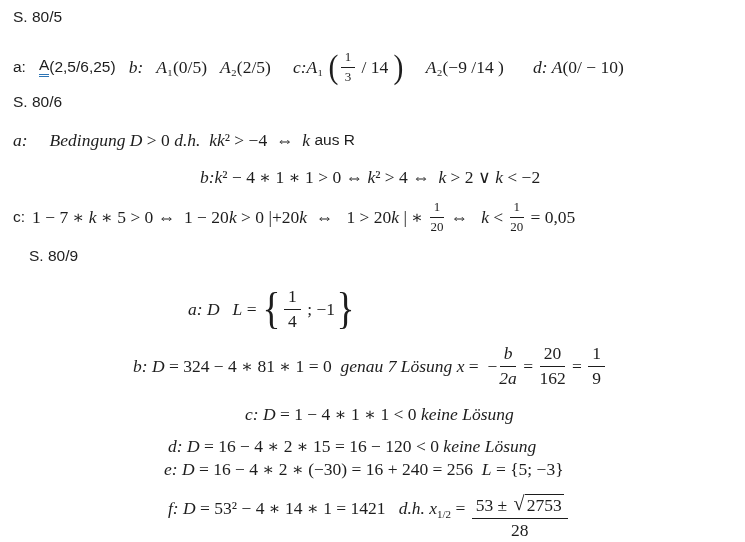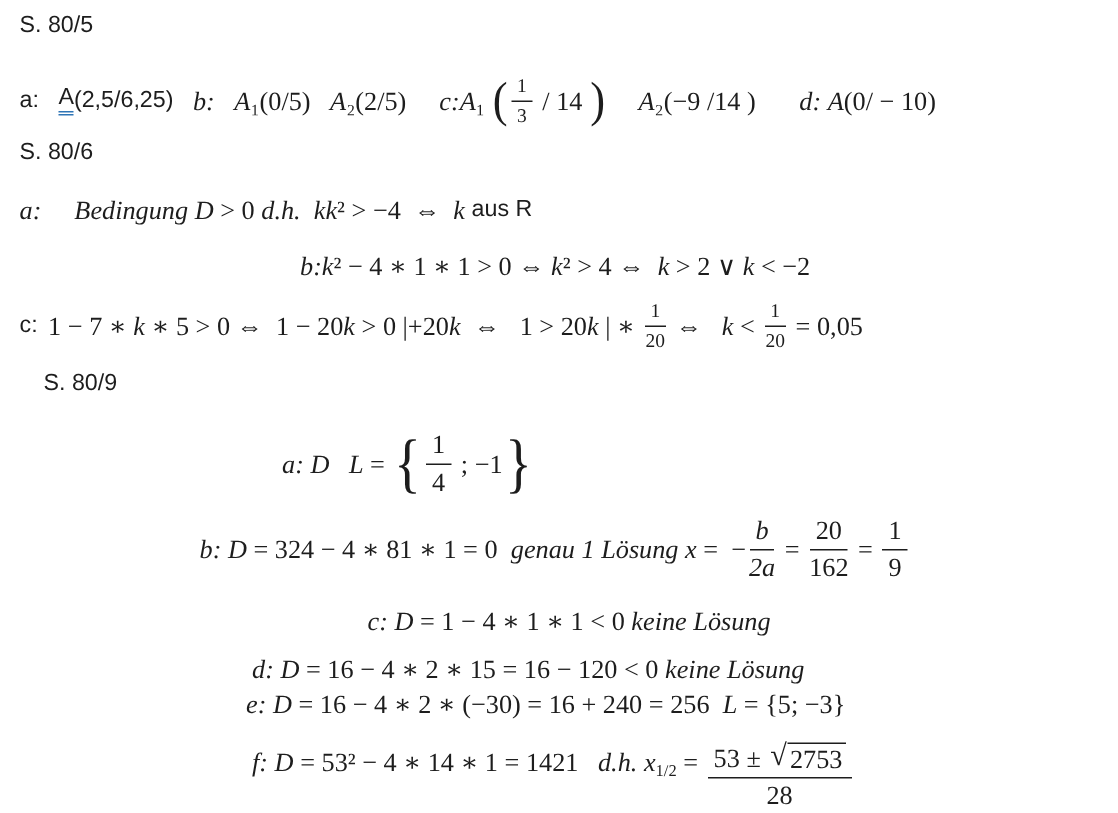--- a/index.html
+++ b/index.html
@@ -195,21 +195,21 @@
         <span class="num">1</span>
         <span class="den">4</span>
       </span>
       <span class="run up"> ; −1</span>
       <span class="brace">}</span>
     </div>
   <div class="line l809b">
       <span class="run it">b: </span>
       <span class="run it">D</span>
       <span class="run up"> = 324 − 4 ∗ 81 ∗ 1 = 0  </span>
-      <span class="run it">genau 1 Lösung x</span>
+      <span class="run it">genau 7 Lösung x</span>
       <span class="run up"> =  −</span>
       <span class="frac lg it">
         <span class="num">b</span>
         <span class="den">2a</span>
       </span>
       <span class="run up"> = </span>
       <span class="frac lg">
         <span class="num">20</span>
         <span class="den">162</span>
       </span>

